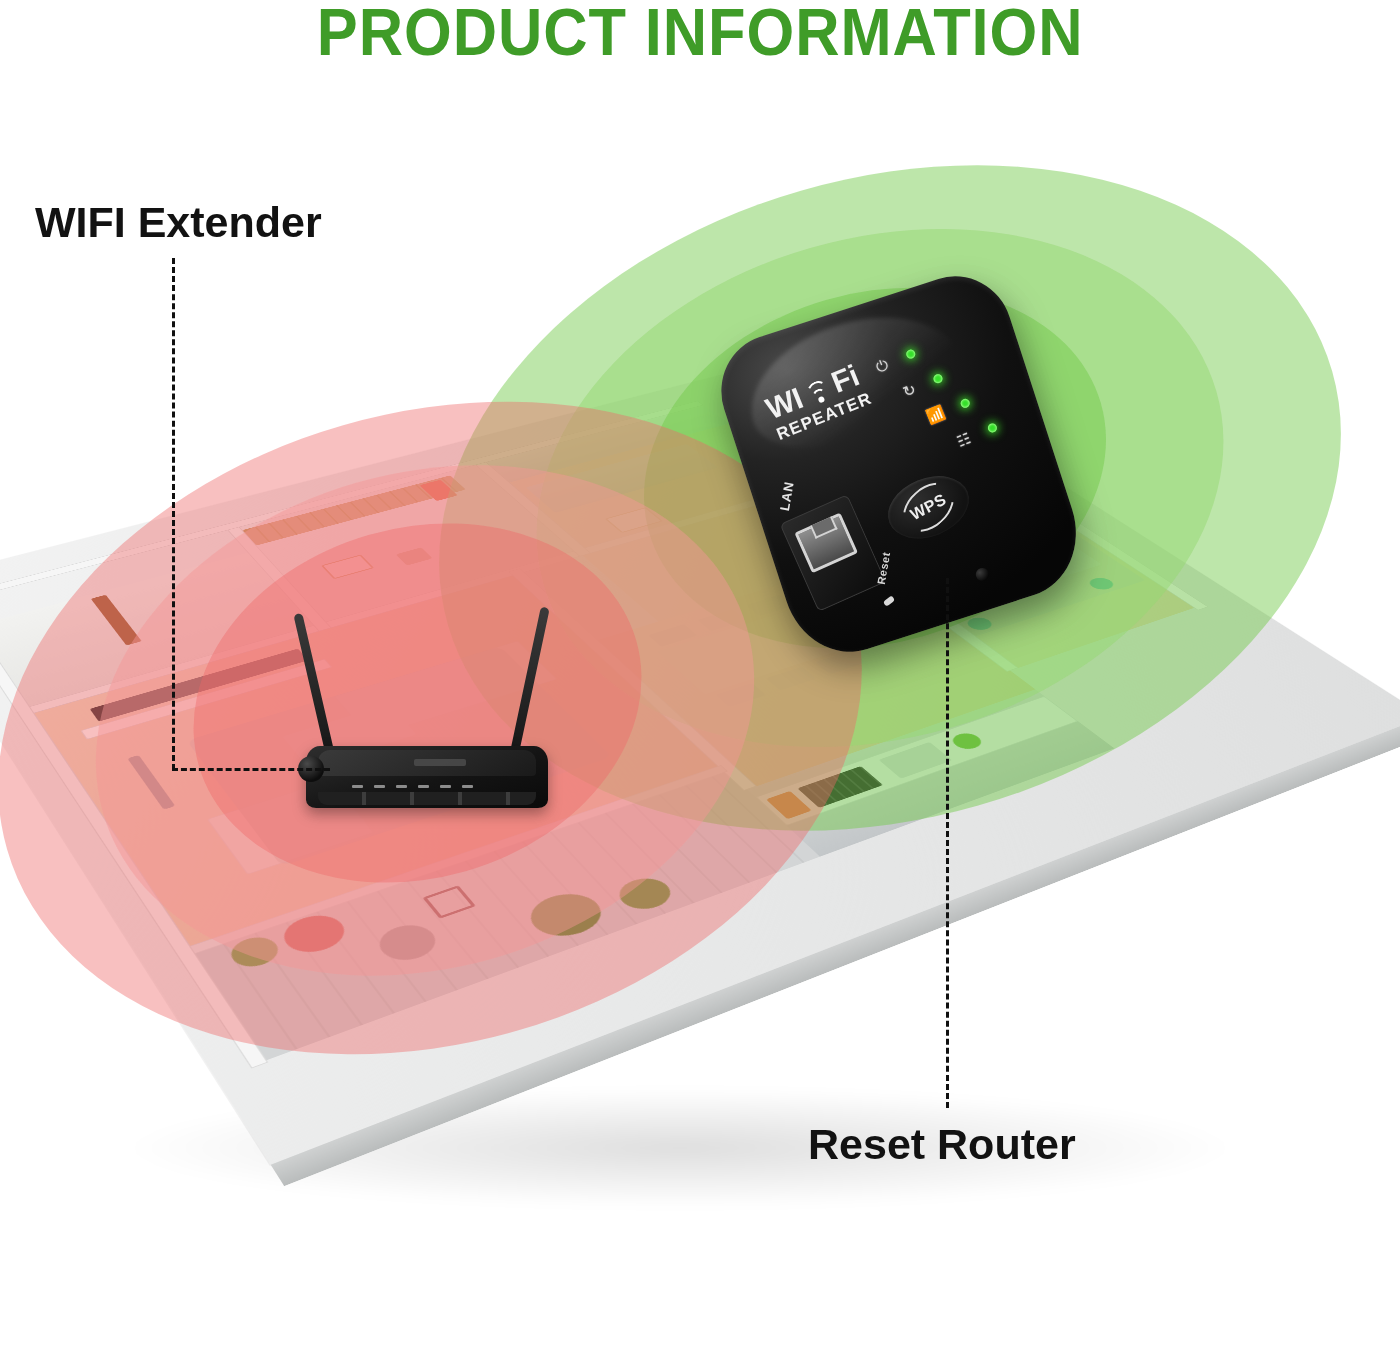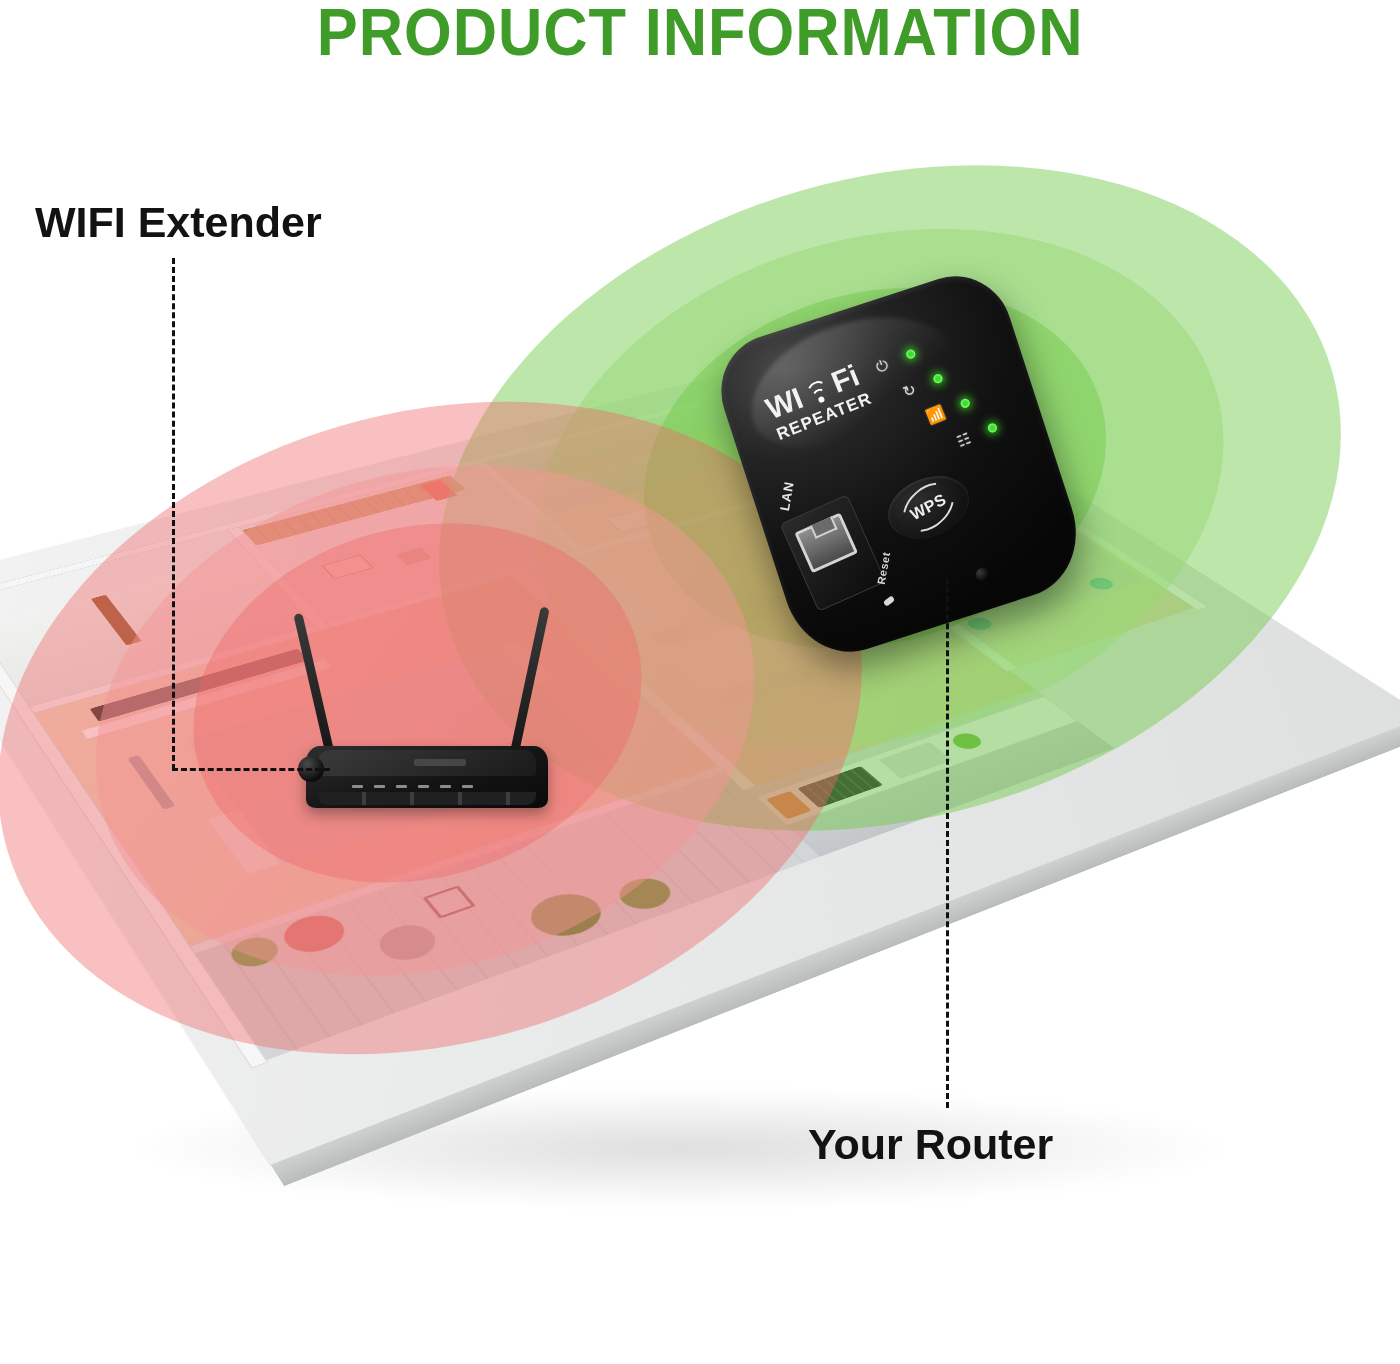--- a/index.html
+++ b/index.html
@@ -442,15 +442,15 @@
     <div id="rep-reset-txt">Reset</div>
     <div id="rep-reset-hole"></div>
     <div id="rep-botdot"></div>
   </div>
 
   <div class="callout-text" id="lbl-extender">WIFI Extender</div>
   <div class="lead v" id="lead-ext-v"></div>
   <div class="lead h" id="lead-ext-h"></div>
 
   <div class="lead v" id="lead-rtr-v"></div>
-  <div class="callout-text" id="lbl-router">Your Router</div>
+  <div class="callout-text" id="lbl-router">Reset Router</div>
 
 </div>
 
 </body></html>

